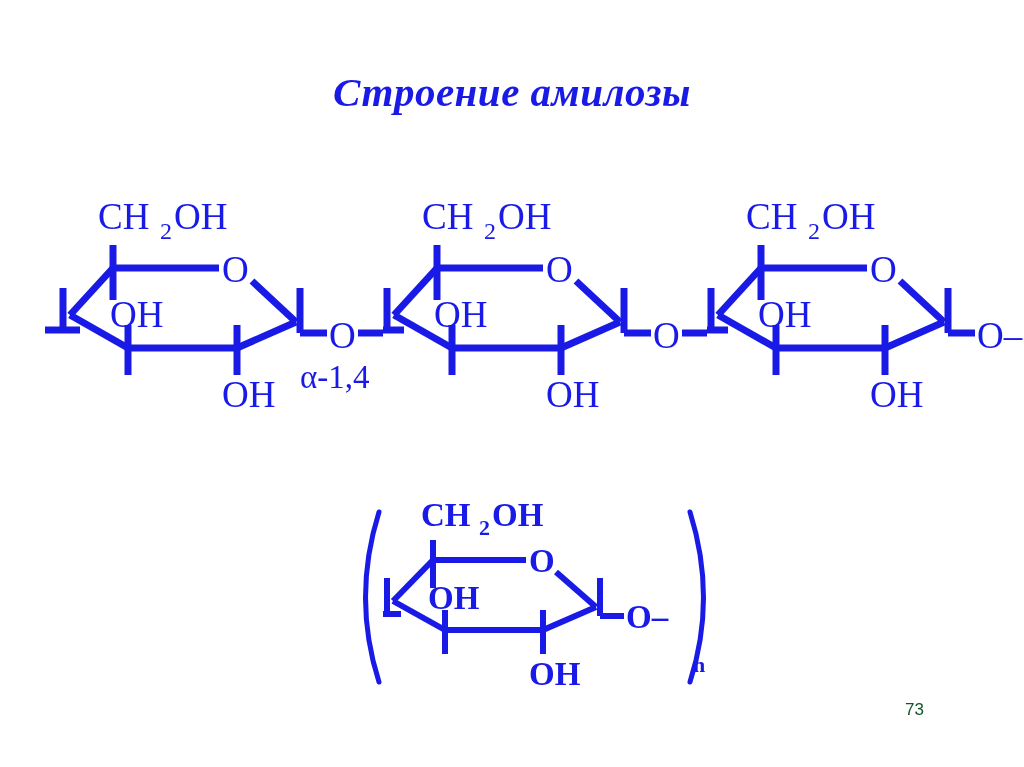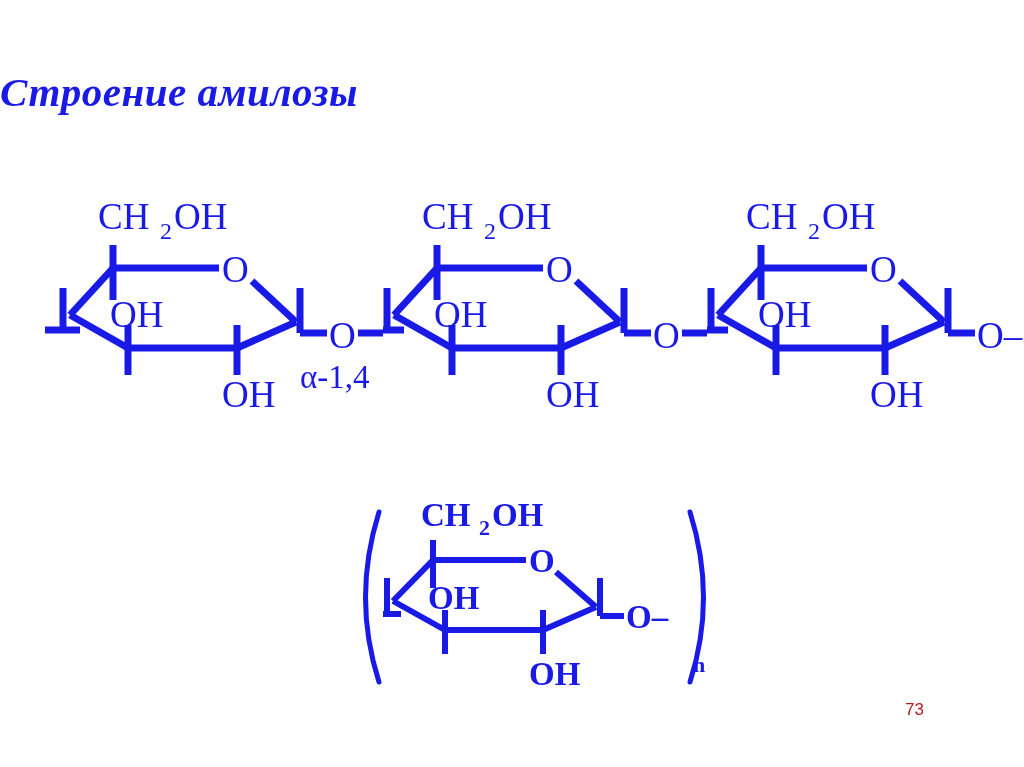--- a/index.html
+++ b/index.html
@@ -19,21 +19,21 @@
     inset: 0;
     width: 1024px;
     height: 767px;
     background: #ffffff;
   }
   .slide-title {
     position: absolute;
     left: 0;
     top: 68px;
     width: 1024px;
-    text-align: left;
+    text-align: center;
     font-family: "Liberation Serif", serif;
     font-style: italic;
     font-weight: bold;
     font-size: 41px;
     color: #1A1AE6;
     letter-spacing: 0.5px;
     white-space: nowrap;
   }
   .structure-canvas {
     position: absolute;
@@ -41,21 +41,21 @@
     top: 0;
     width: 1024px;
     height: 767px;
   }
   .page-number {
     position: absolute;
     left: 905px;
     top: 700px;
     font-family: "Liberation Sans", sans-serif;
     font-size: 17px;
-    color: #b91c1c;
+    color: #14532d;
   }
   svg text {
     font-family: "Liberation Serif", serif;
     fill: #1A1AE6;
   }
   .lbl      { font-size: 37px; }
   .lbl-sub  { font-size: 24px; }
   .lbl-sm   { font-size: 33px; }
   .lbl-b    { font-size: 33px; font-weight: bold; }
   .lbl-b-sub{ font-size: 22px; font-weight: bold; }

